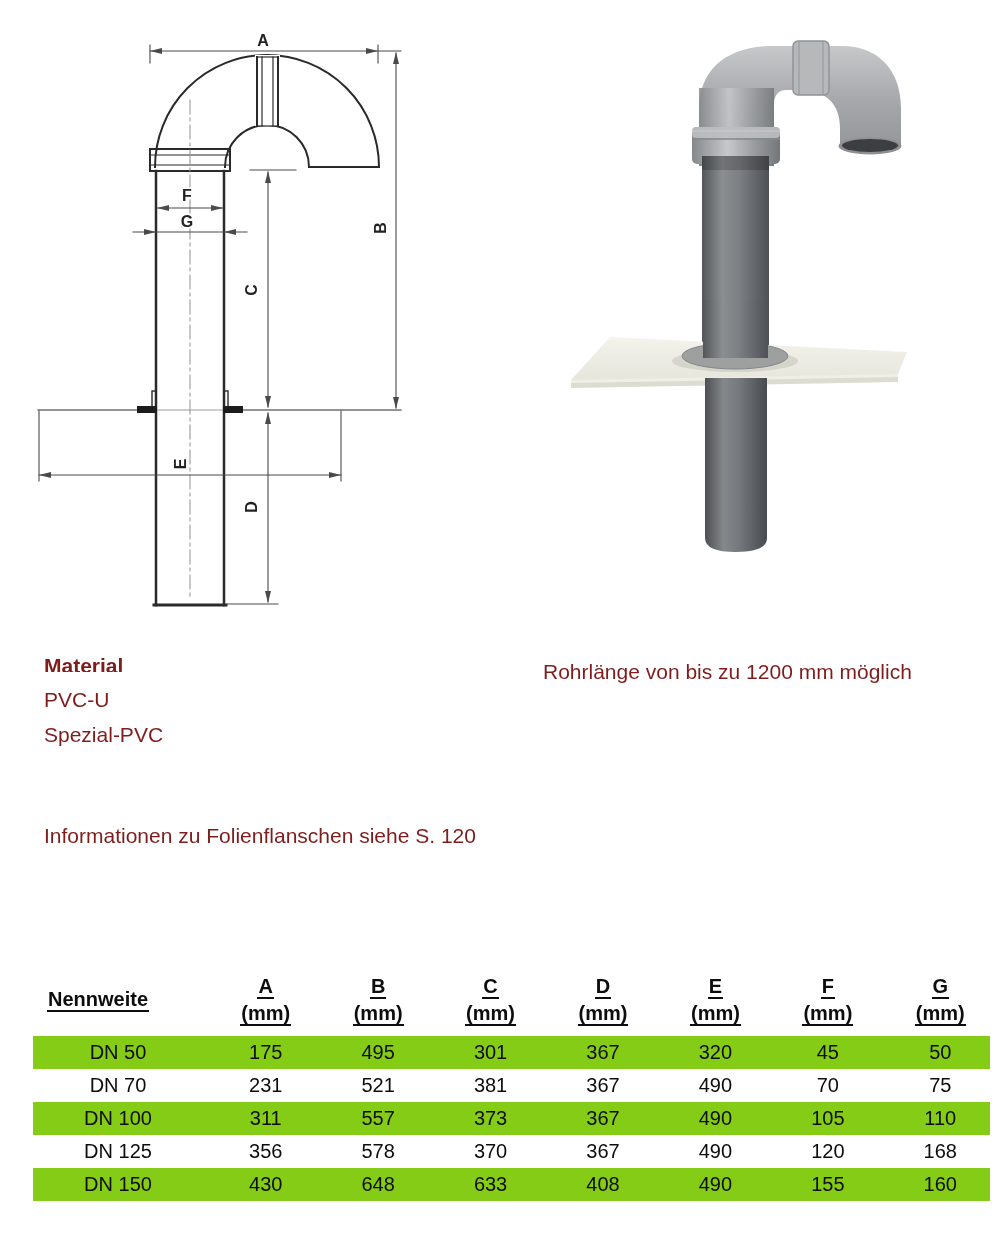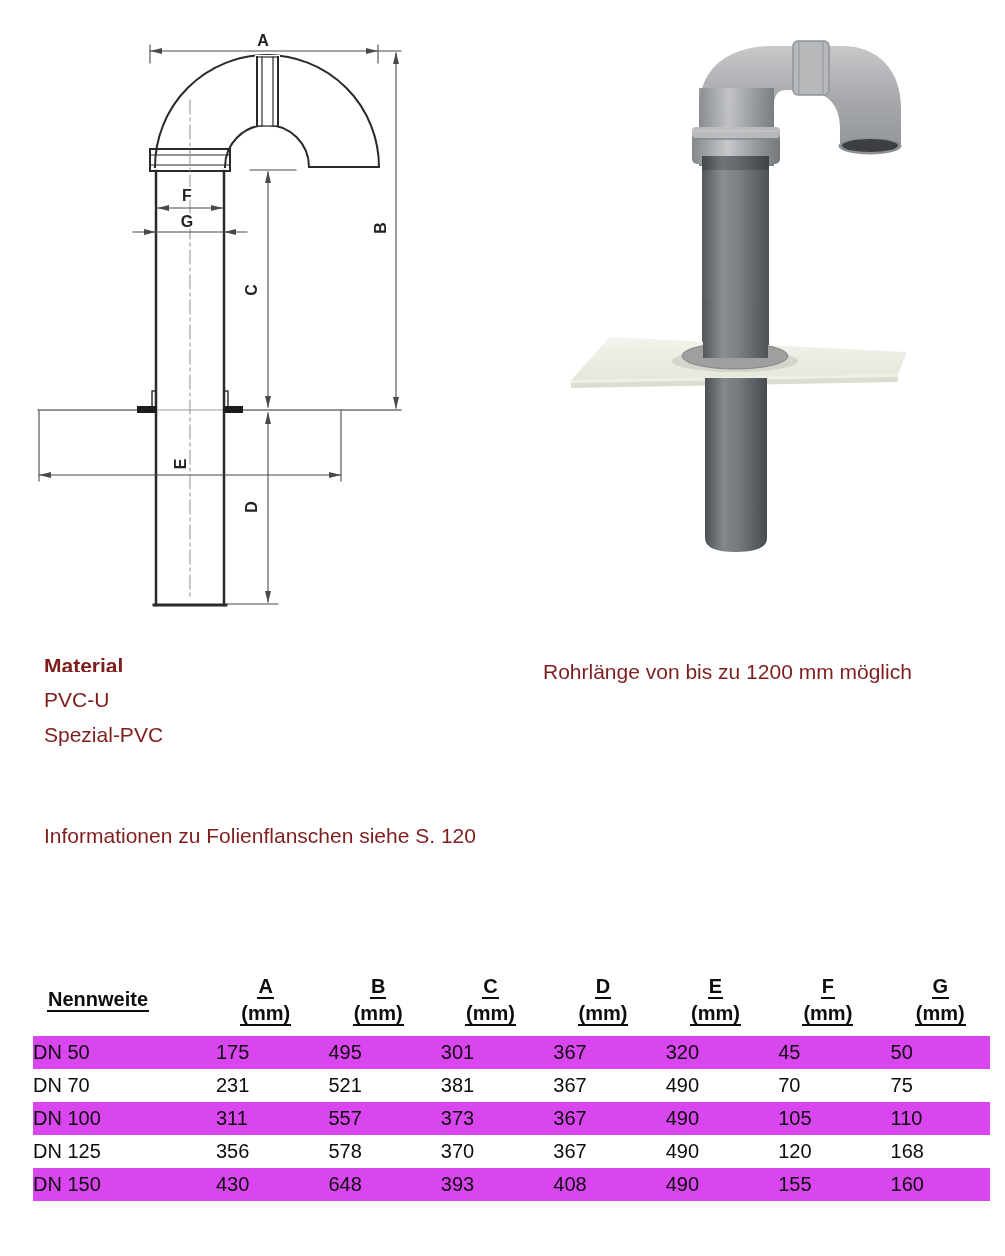--- a/index.html
+++ b/index.html
@@ -23,23 +23,23 @@
   .sec-body{margin-top:10px;}
 
   
   .dtable{
     position:absolute;left:33px;top:964px;width:957px;
     font-size:20px;color:#0d0d0d;
   }
   .trow{
     display:grid;
     grid-template-columns:170px repeat(7,1fr);
-    align-items:center;text-align:left;height:33px;gap:13px;
+    align-items:center;text-align:center;height:33px;gap:13px;
   }
-  .trow.stripe{background:#d946ef;}
+  .trow.stripe{background:#84cc16;}
   .thead{height:72px;font-weight:bold;}
   .hstack{display:flex;flex-direction:column;align-items:center;gap:3px;}
   .hul{border-bottom:2px solid #0d0d0d;display:inline-block;line-height:1.1;padding:0 1px;}
   .rowhead-cell{justify-self:start;padding-left:14px;}
 </style>
 </head>
 <body>
 
 <svg class="abs" style="left:0;top:0" width="1005" height="645" viewBox="0 0 1005 645">
 
@@ -301,20 +301,20 @@
     <div>367</div>
     <div>490</div>
     <div>120</div>
     <div>168</div>
   </div>
 
   <div class="trow stripe">
     <div>DN 150</div>
     <div>430</div>
     <div>648</div>
-    <div>393</div>
+    <div>633</div>
     <div>408</div>
     <div>490</div>
     <div>155</div>
     <div>160</div>
   </div>
 
 </div>
 
 </body></html>

